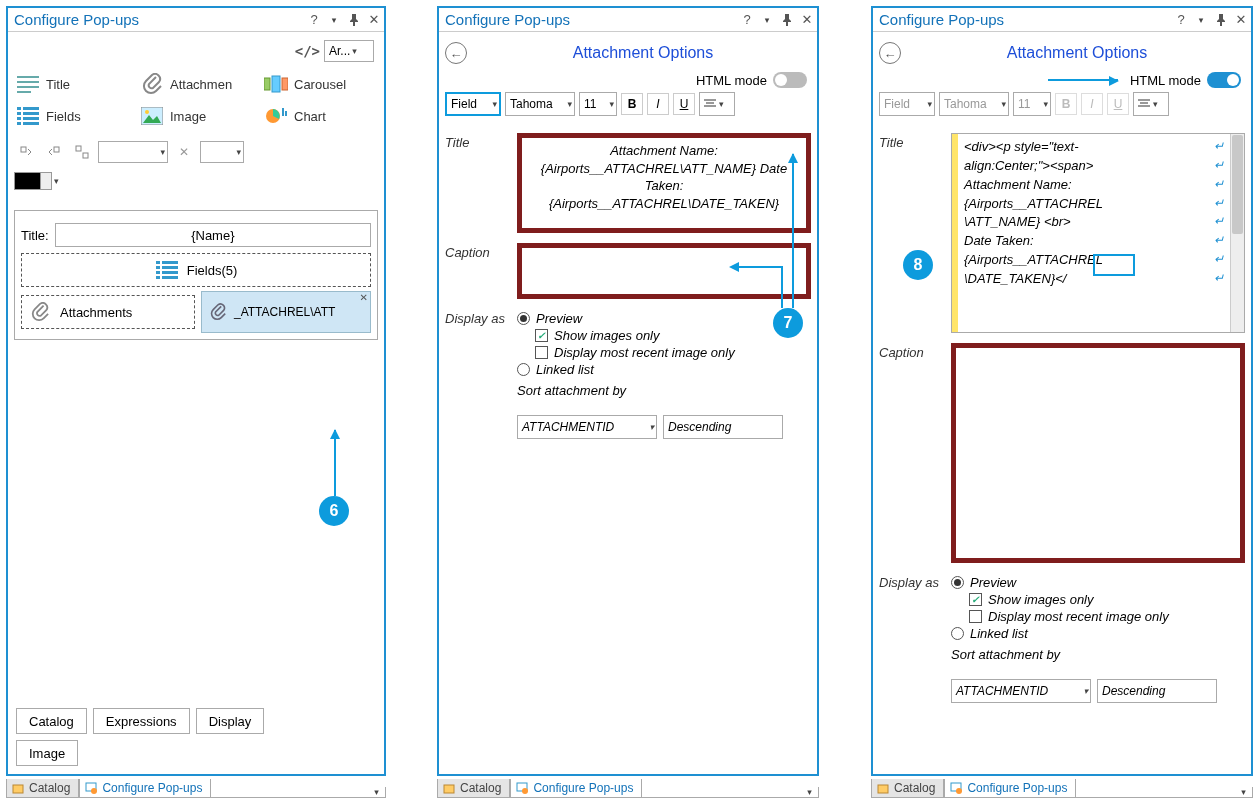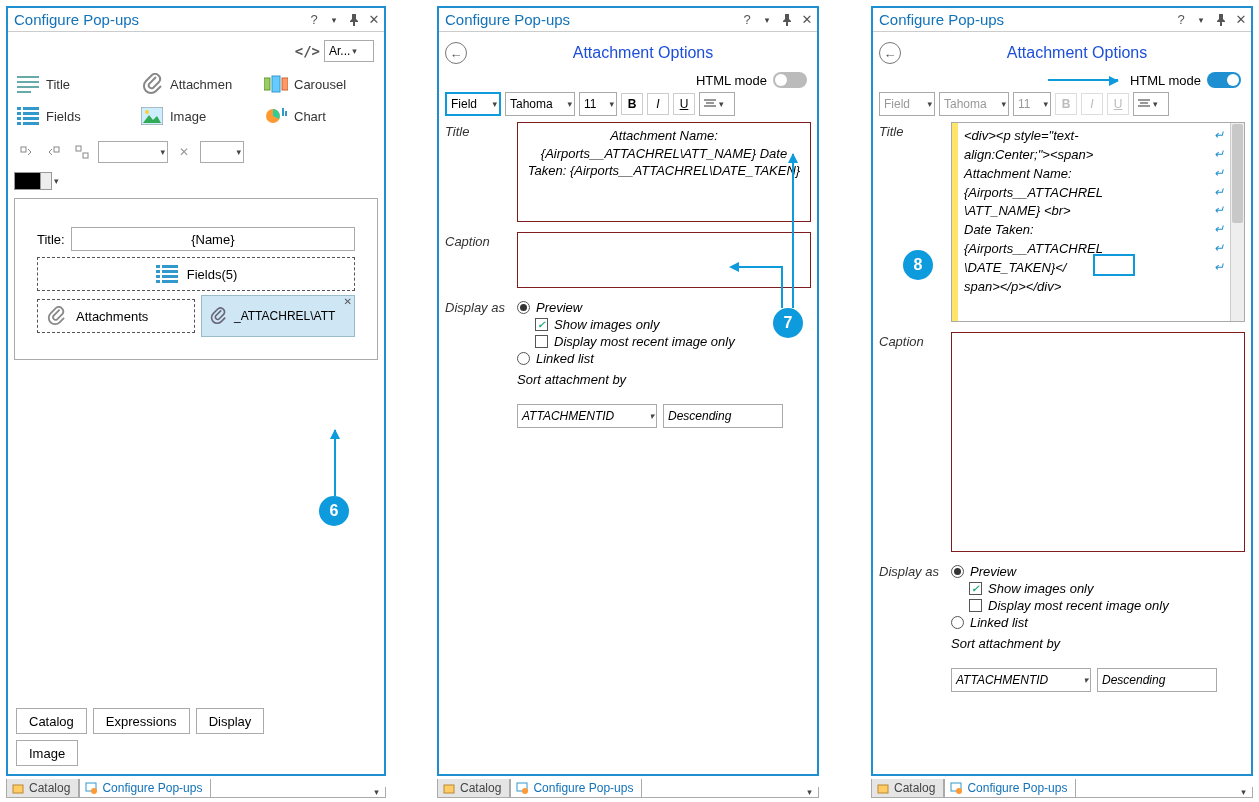--- a/index.html
+++ b/index.html
@@ -69,29 +69,29 @@
   .sub-head .back { width:22px; height:22px; border:1.5px solid #777; border-radius:50%; display:flex; align-items:center; justify-content:center; font-size:13px; color:#555; }
   .sub-head .title2 { flex:1; text-align:center; font-size:16px; color:#1d4ed8; }
   .html-mode-row { display:flex; justify-content:flex-end; align-items:center; gap:6px; font-size:13px; padding-right:4px; }
   .toggle { width:34px; height:16px; border-radius:8px; position:relative; }
   .toggle.off { background:#bbb; }
   .toggle.on { background:#1e90d2; }
   .toggle::after { content:""; position:absolute; width:12px; height:12px; background:#fff; border-radius:50%; top:2px; }
   .toggle.off::after { left:2px; }
   .toggle.on::after { right:2px; }
   
-  .fmt-bar { display:flex; gap:4px; align-items:center; margin:4px 0 6px;text-align:center; }
+  .fmt-bar { display:flex; gap:4px; align-items:center; margin:4px 0 17px;text-align:center; }
   .fmt-sel { border:1px solid #aaa; height:24px; font-size:12px; padding:0 2px 0 4px; display:flex; align-items:center; gap:3px; }
   .fmt-btn { width:22px; height:22px; border:1px solid #ccc; display:flex; align-items:center; justify-content:center; font-size:12px; background:#fff; }
   .fmt-btn.disabled { color:#bbb; border-color:#ddd; }
   
   .form-row { display:flex; gap:8px; margin-bottom:10px;font-style:italic; }
   .form-row .flbl { width:64px; font-size:13px; color:#333; padding-top:2px; }
   .form-row .fval { flex:1; }
-  .textarea { border:1px solid #7f1d1d; min-height:60px; padding:4px 6px; font-size:13px; line-height:1.35; background:#fff; }
+  .textarea { border:5px solid #7f1d1d; min-height:60px; padding:4px 6px; font-size:13px; line-height:1.35; background:#fff; }
   .textarea.center { text-align:center; }
   
   .radio-row { display:flex; align-items:center; gap:6px; font-size:13px; margin:2px 0; }
   .radio { width:13px; height:13px; border:1px solid #555; border-radius:50%; display:flex; align-items:center; justify-content:center; }
   .radio.checked::after { content:""; width:7px; height:7px; background:#333; border-radius:50%; }
   .check { width:13px; height:13px; border:1px solid #555; display:flex; align-items:center; justify-content:center; font-size:10px; color:#1e5; line-height:1; }
   .check.checked::after { content:"✓"; color:#2a7; font-weight:bold; }
   .indent { margin-left:18px; }
   .sort-row { display:flex; gap:6px; margin-top:17px; }
   
@@ -225,21 +225,21 @@
       <div class="combo" style="width:44px">
           <span class="chev" style="margin-left:auto">▾</span>
         </div>
     </div>
     <div style="padding:4px 0">
       <div style="display:flex;align-items:center">
         <div class="color-swatch"></div>
           <span class="chev" style="margin-left:2px">▾</span>
       </div>
     </div>
-    <div style="border:1px solid #aaa; padding:22px; margin-top:4px;">
+    <div style="border:1px solid #aaa; padding:6px; margin-top:16px;">
       <div class="title-row">
         <span class="lbl">Title:</span>
         <input class="title-input" value="{Name}" style="">
       </div>
       <div class="dashed-box center">
         <span class="icon24">
             <svg width="22" height="18">
               <rect x="0" y="0" width="4" height="3" fill="#39c"></rect>
               <rect x="6" y="0" width="16" height="3" fill="#39c"></rect>
               <rect x="0" y="5" width="4" height="3" fill="#39c"></rect>
@@ -531,24 +531,20 @@
                 <span class="ret">↵</span>
               </div>
               <div class="ln">
                 <span>{Airports__ATTACHREL</span>
                 <span class="ret">↵</span>
               </div>
               <div class="ln">
                 <span>\DATE_TAKEN}&lt;/</span>
                 <span class="ret">↵</span>
               </div>
-              <div class="ln">
-                <span>span&gt;&lt;/p&gt;&lt;/div&gt;</span>
-                <span class="ret"></span>
-              </div>
             </div>
           <div class="scroll-thumb">
               <div class="thumb"></div>
             </div>
         </div>
       </div>
     </div>
     <div class="form-row">
       <div class="flbl">Caption</div>
       <div class="fval">

